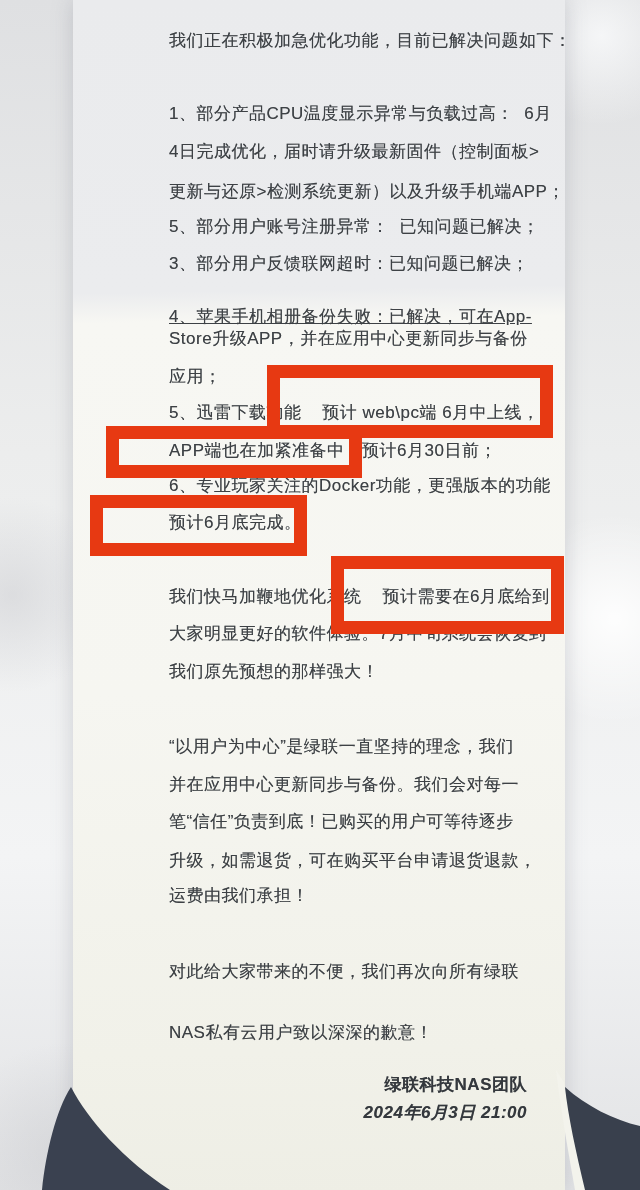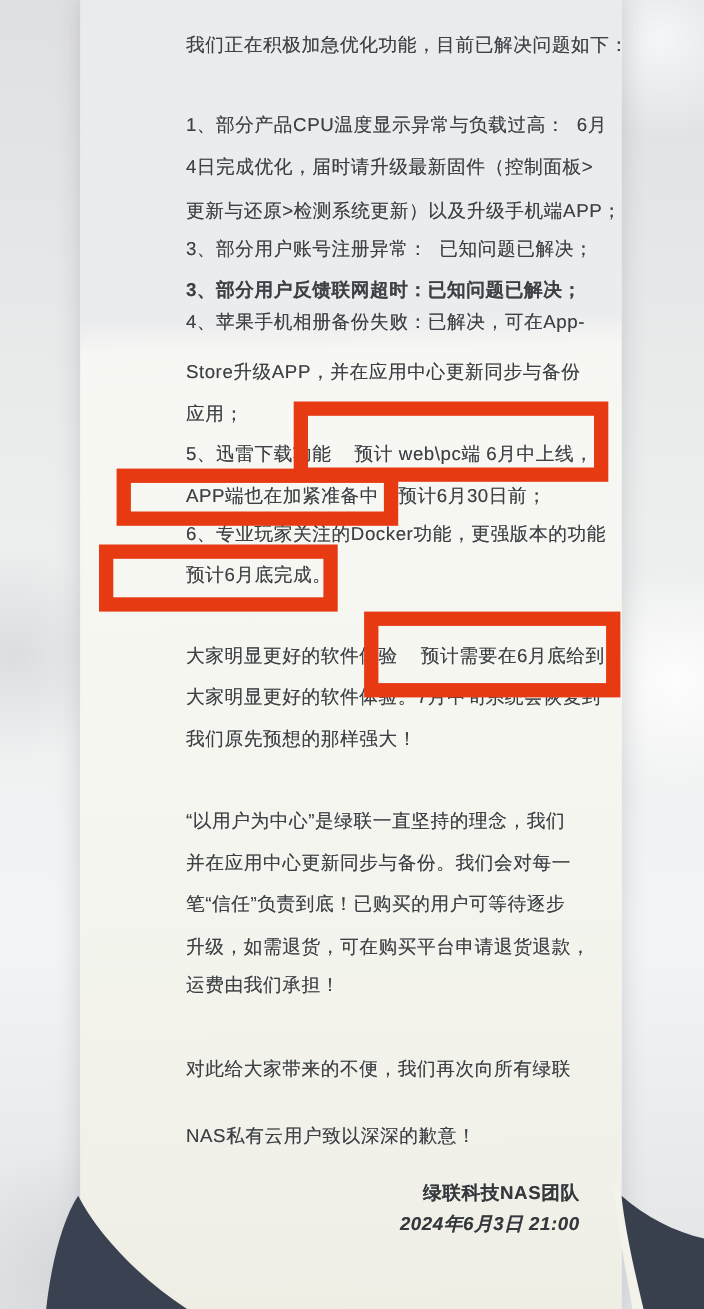--- a/index.html
+++ b/index.html
@@ -36,30 +36,30 @@
 <body>
 
 <div class="photo-bg"></div>
 
 <div class="paper">
   <div id="letter-body">
       <div class="line" style="top: 28px;">我们正在积极加急优化功能，目前已解决问题如下：</div>
       <div class="line" style="top: 101px;">1、部分产品CPU温度显示异常与负载过高：  6月</div>
       <div class="line" style="top: 139px;">4日完成优化，届时请升级最新固件（控制面板&gt;</div>
       <div class="line" style="top: 179px;">更新与还原&gt;检测系统更新）以及升级手机端APP；</div>
-      <div class="line" style="top: 214px;">3、部分用户账号注册异常：  已知问题已解决；</div>
-      <div class="line" style="top: 251px; font-weight: bold;">3、部分用户反馈联网超时：已知问题已解决；</div>
-      <div class="line" style="top: 280px;">4、苹果手机相册备份失败：已解决，可在App-</div>
+      <div class="line" style="top: 214px;">5、部分用户账号注册异常：  已知问题已解决；</div>
+      <div class="line" style="top: 251px;">3、部分用户反馈联网超时：已知问题已解决；</div>
+      <div class="line" style="top: 304px; text-decoration: underline;">4、苹果手机相册备份失败：已解决，可在App-</div>
       <div class="line" style="top: 326px;">Store升级APP，并在应用中心更新同步与备份</div>
       <div class="line" style="top: 364px;">应用；</div>
       <div class="line" style="top: 400px;">5、迅雷下载功能    预计 web\pc端 6月中上线，</div>
       <div class="line" style="top: 438px; text-align: right;">APP端也在加紧准备中，预计6月30日前；</div>
       <div class="line" style="top: 473px;">6、专业玩家关注的Docker功能，更强版本的功能</div>
       <div class="line" style="top: 510px;">预计6月底完成。</div>
-      <div class="line" style="top: 584px;">大家明显更好的软件体验    预计需要在6月底给到</div>
+      <div class="line" style="top: 584px;">我们快马加鞭地优化系统    预计需要在6月底给到</div>
       <div class="line" style="top: 621px;">大家明显更好的软件体验。7月中旬系统会恢复到</div>
       <div class="line" style="top: 659px;">我们原先预想的那样强大！</div>
       <div class="line" style="top: 734px;">“以用户为中心”是绿联一直坚持的理念，我们</div>
       <div class="line" style="top: 772px;">并在应用中心更新同步与备份。我们会对每一</div>
       <div class="line" style="top: 809px;">笔“信任”负责到底！已购买的用户可等待逐步</div>
       <div class="line" style="top: 848px;">升级，如需退货，可在购买平台申请退货退款，</div>
       <div class="line" style="top: 883px;">运费由我们承担！</div>
       <div class="line" style="top: 959px;">对此给大家带来的不便，我们再次向所有绿联</div>
       <div class="line" style="top: 1020px;">NAS私有云用户致以深深的歉意！</div>
       <div class="line right" style="top: 1072px;">绿联科技NAS团队</div>

